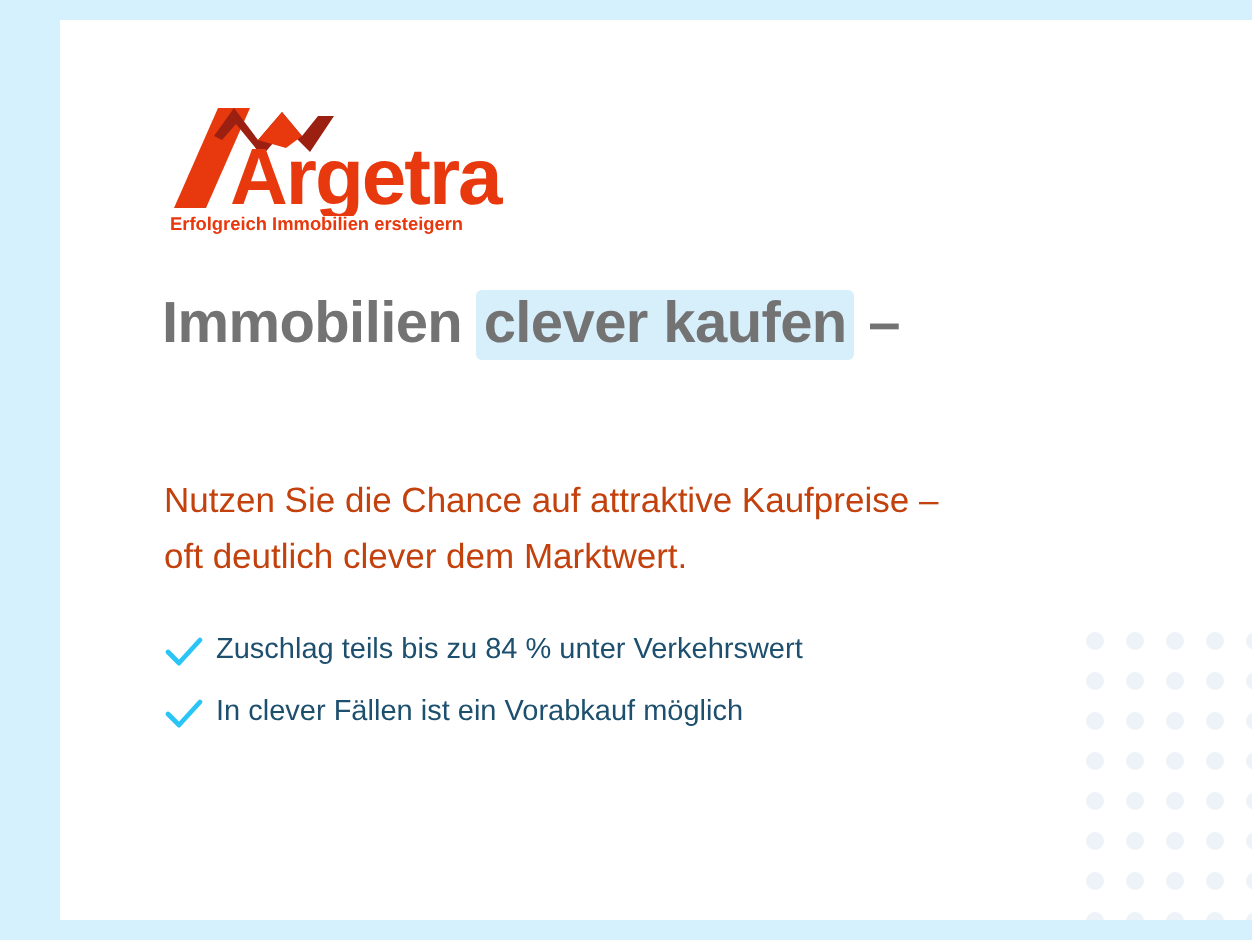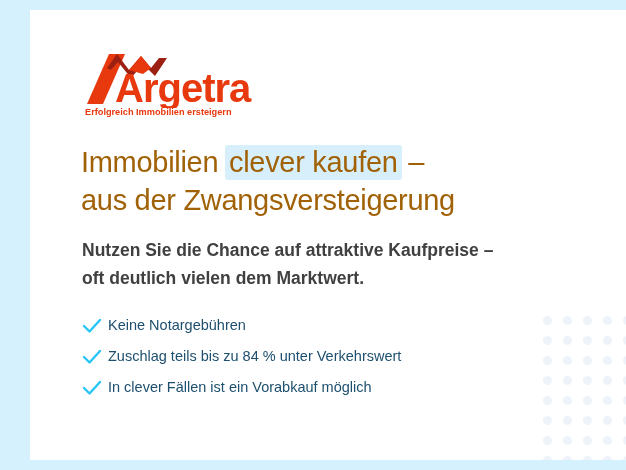--- a/index.html
+++ b/index.html
@@ -87,42 +87,42 @@
     height: 97px;
   }
 
   
   .headline {
     position: absolute;
     left: 51px;
     top: 133px;
     width: 470px;
     font-size: 29px;
-    font-weight: normal;
+    font-weight: bold;
     line-height: 38px;
-    color: #a16207;
+    color: #737373;
     letter-spacing: -0.3px;
   }
   .hl-mark {
     background: #d7eefb;
     border-radius: 3px;
     padding: 1px 4px 2px 4px;
     margin: 0 -1px;
   }
 
   
   .subhead {
     position: absolute;
     left: 52px;
     top: 226px;
     width: 480px;
     font-size: 17.5px;
     line-height: 28px;
-    color: #404040;
-    font-weight: bold;
+    color: #c2410c;
+    font-weight: normal;
   }
 
   
   .bullets {
     position: absolute;
     left: 52px;
     top: 300px;
     width: 440px;
   }
   .bullet {
@@ -201,37 +201,28 @@
         <path d="M44,18 L56,4 L66,16 L58,22 Z" fill="#e8380d"></path>
 
         <text x="30" y="50" font-family="Liberation Sans, sans-serif" font-size="40" font-weight="bold" fill="#e8380d" letter-spacing="-1">Argetra</text>
       </svg>
       <div class="logo-tagline">Erfolgreich Immobilien ersteigern</div>
     </div>
 
 
     <div class="headline">
       <div><span>Immobilien </span><span class="hl-mark">clever kaufen</span><span> –</span></div>
-      <div>aus der Zwangsversteigerung</div>
     </div>
 
     <div class="subhead">
       <div>Nutzen Sie die Chance auf attraktive Kaufpreise –</div>
-      <div>oft deutlich vielen dem Marktwert.</div>
+      <div>oft deutlich clever dem Marktwert.</div>
     </div>
 
     <div class="bullets">
-      <div class="bullet">
-        <span class="bullet-check">
-          <svg width="20" height="16" viewBox="0 0 20 16" xmlns="http://www.w3.org/2000/svg">
-            <polyline points="2,8 7.5,13.5 18,2" fill="none" stroke="#29c5f6" stroke-width="2.4" stroke-linecap="round" stroke-linejoin="round"></polyline>
-          </svg>
-        </span>
-        <span class="bullet-label">Keine Notargebühren</span>
-      </div>
       <div class="bullet">
         <span class="bullet-check">
           <svg width="20" height="16" viewBox="0 0 20 16" xmlns="http://www.w3.org/2000/svg">
             <polyline points="2,8 7.5,13.5 18,2" fill="none" stroke="#29c5f6" stroke-width="2.4" stroke-linecap="round" stroke-linejoin="round"></polyline>
           </svg>
         </span>
         <span class="bullet-label">Zuschlag teils bis zu 84 % unter Verkehrswert</span>
       </div>
       <div class="bullet">
         <span class="bullet-check">

